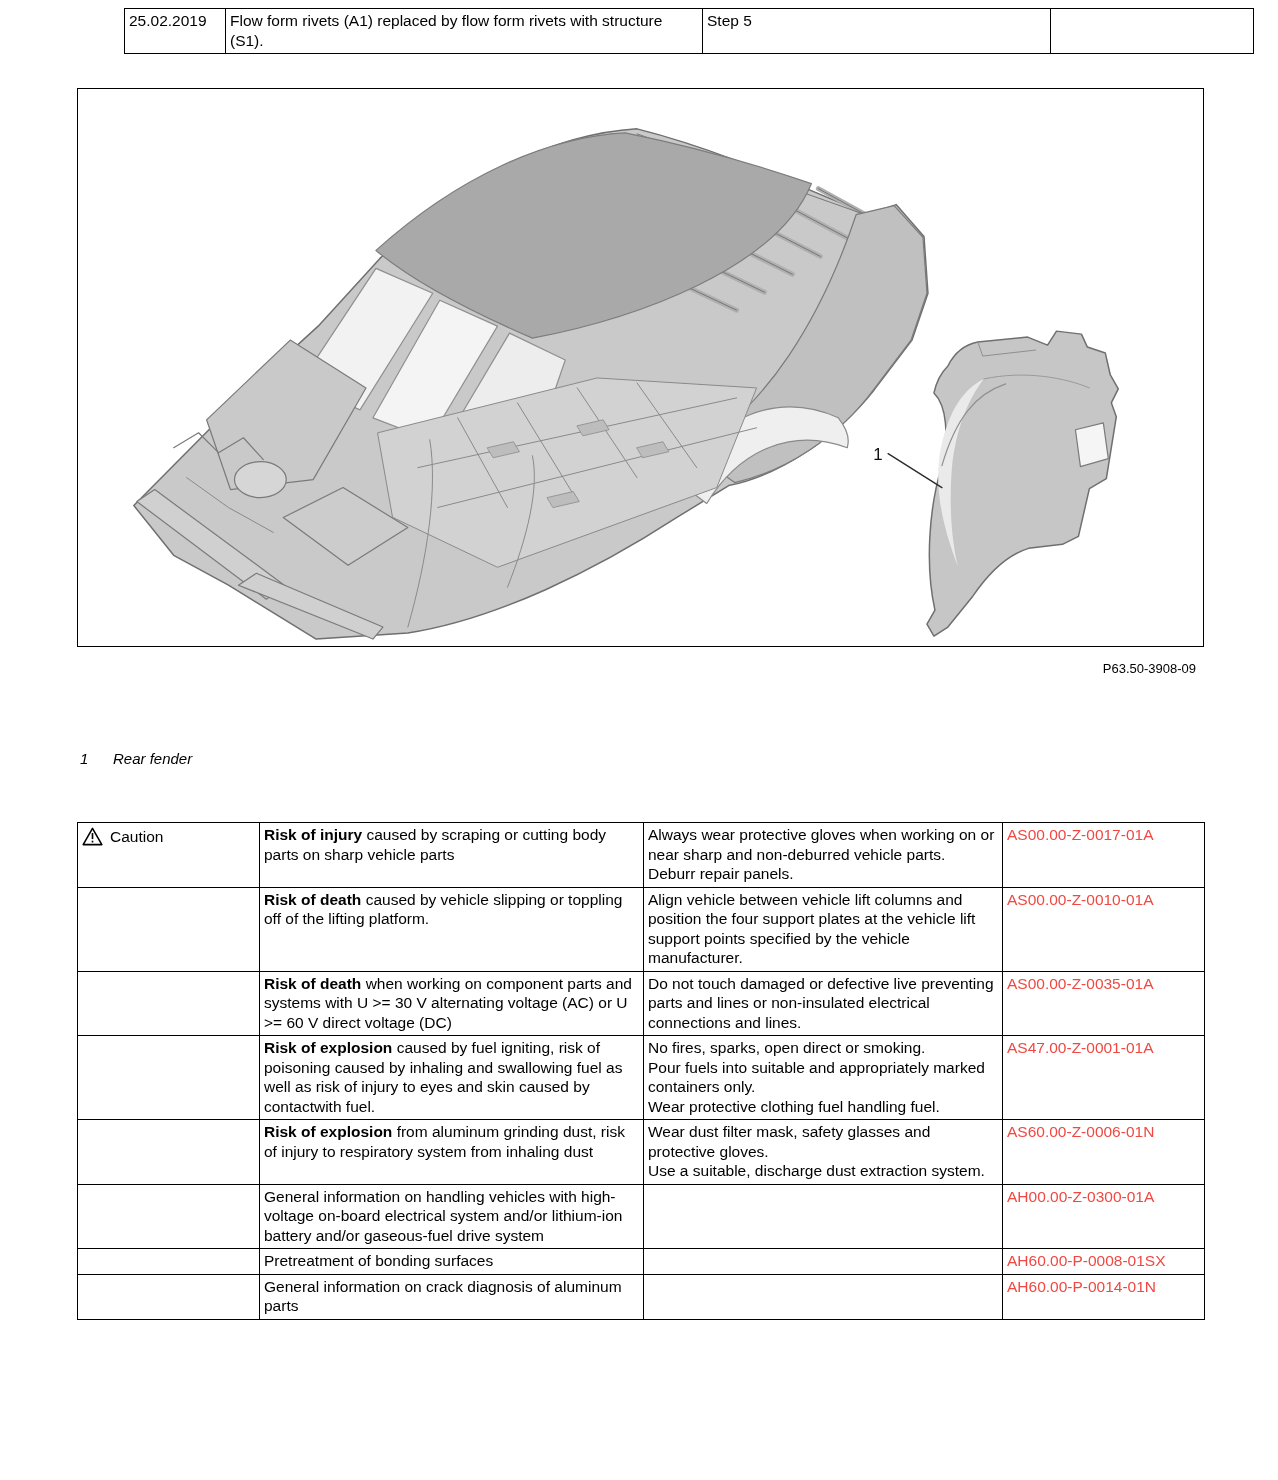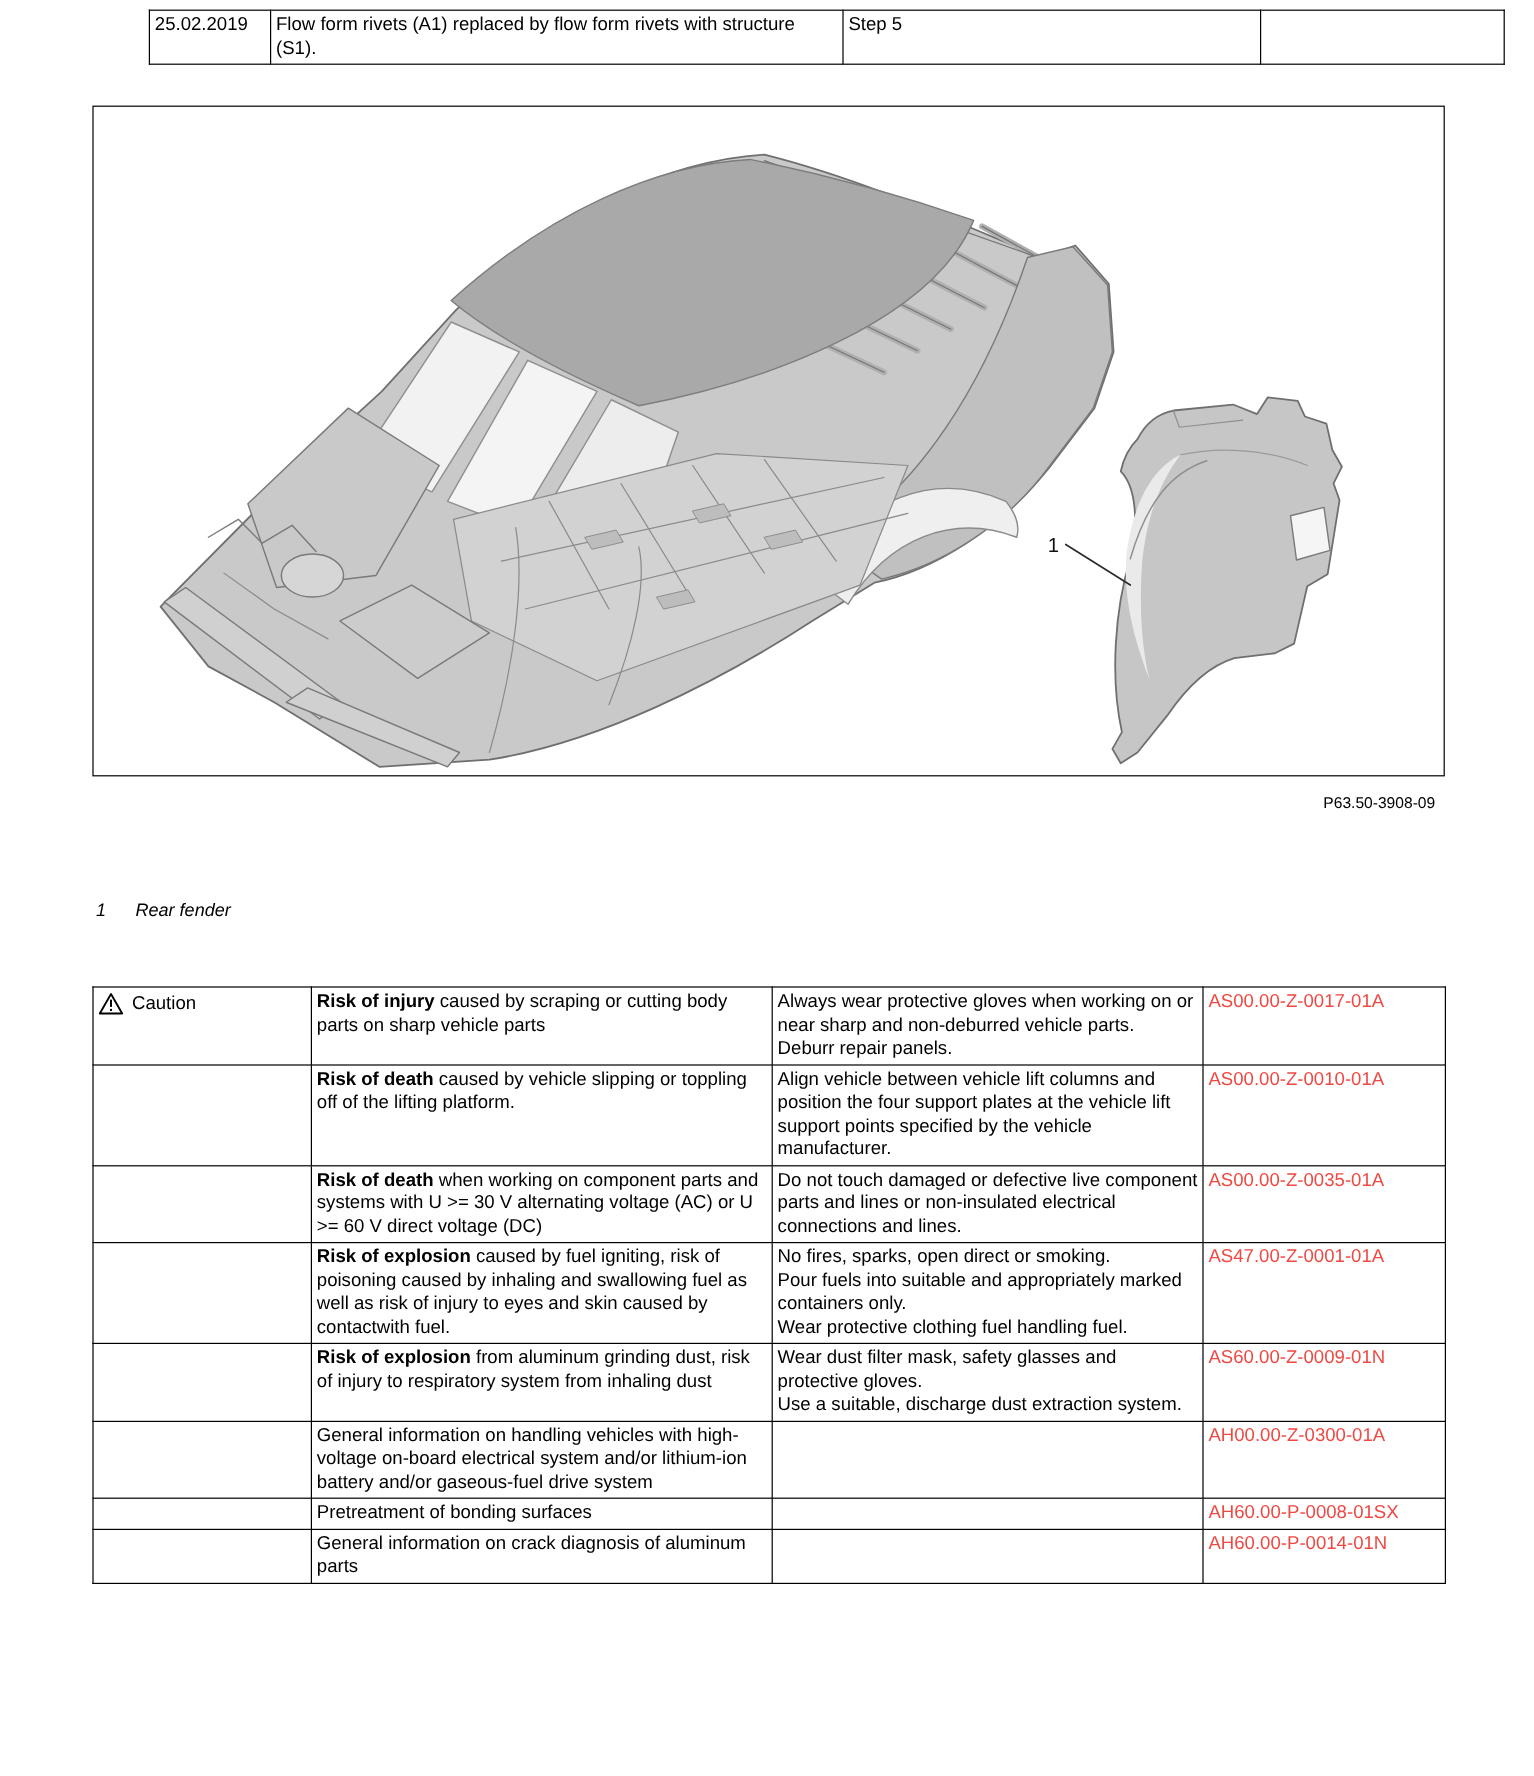--- a/index.html
+++ b/index.html
@@ -190,21 +190,21 @@
           </td>
       <td class="code-cell">AS00.00-Z-0010-01A</td>
     </tr>
 
     <tr>
       <td>
         
       </td>
       <td><span class="risk-title">Risk of death</span><span> when working on component parts and systems with U &gt;= 30 V alternating voltage (AC) or U &gt;= 60 V direct voltage (DC)</span></td>
       <td>
-            <div>Do not touch damaged or defective live component parts and lines or non-insulated electrical connections and lines.</div>
+            <div>Do not touch damaged or defective live preventing parts and lines or non-insulated electrical connections and lines.</div>
           </td>
       <td class="code-cell">AS00.00-Z-0035-01A</td>
     </tr>
 
     <tr>
       <td>
         
       </td>
       <td><span class="risk-title">Risk of explosion</span><span> caused by fuel igniting, risk of poisoning caused by inhaling and swallowing fuel as well as risk of injury to eyes and skin caused by contactwith fuel.</span></td>
       <td>
@@ -217,21 +217,21 @@
 
     <tr>
       <td>
         
       </td>
       <td><span class="risk-title">Risk of explosion</span><span> from aluminum grinding dust, risk of injury to respiratory system from inhaling dust</span></td>
       <td>
             <div>Wear dust filter mask, safety glasses and protective gloves.</div>
             <div>Use a suitable, discharge dust extraction system.</div>
           </td>
-      <td class="code-cell">AS60.00-Z-0009-01N</td>
+      <td class="code-cell">AS60.00-Z-0006-01N</td>
     </tr>
 
     <tr>
       <td>
         
       </td>
       <td><span class="risk-title"></span><span>General information on handling vehicles with high-voltage on-board electrical system and/or lithium-ion battery and/or gaseous-fuel drive system</span></td>
       <td></td>
       <td class="code-cell">AH00.00-Z-0300-01A</td>
     </tr>

